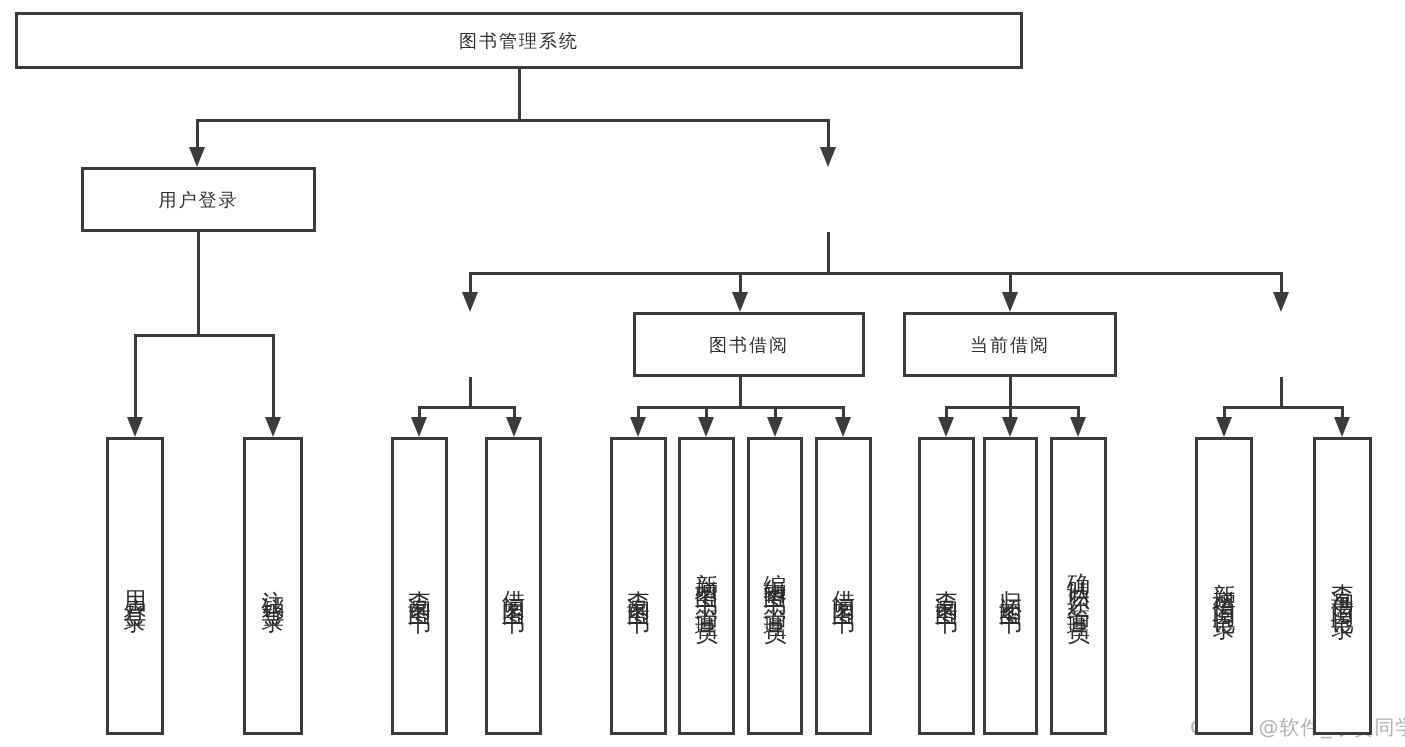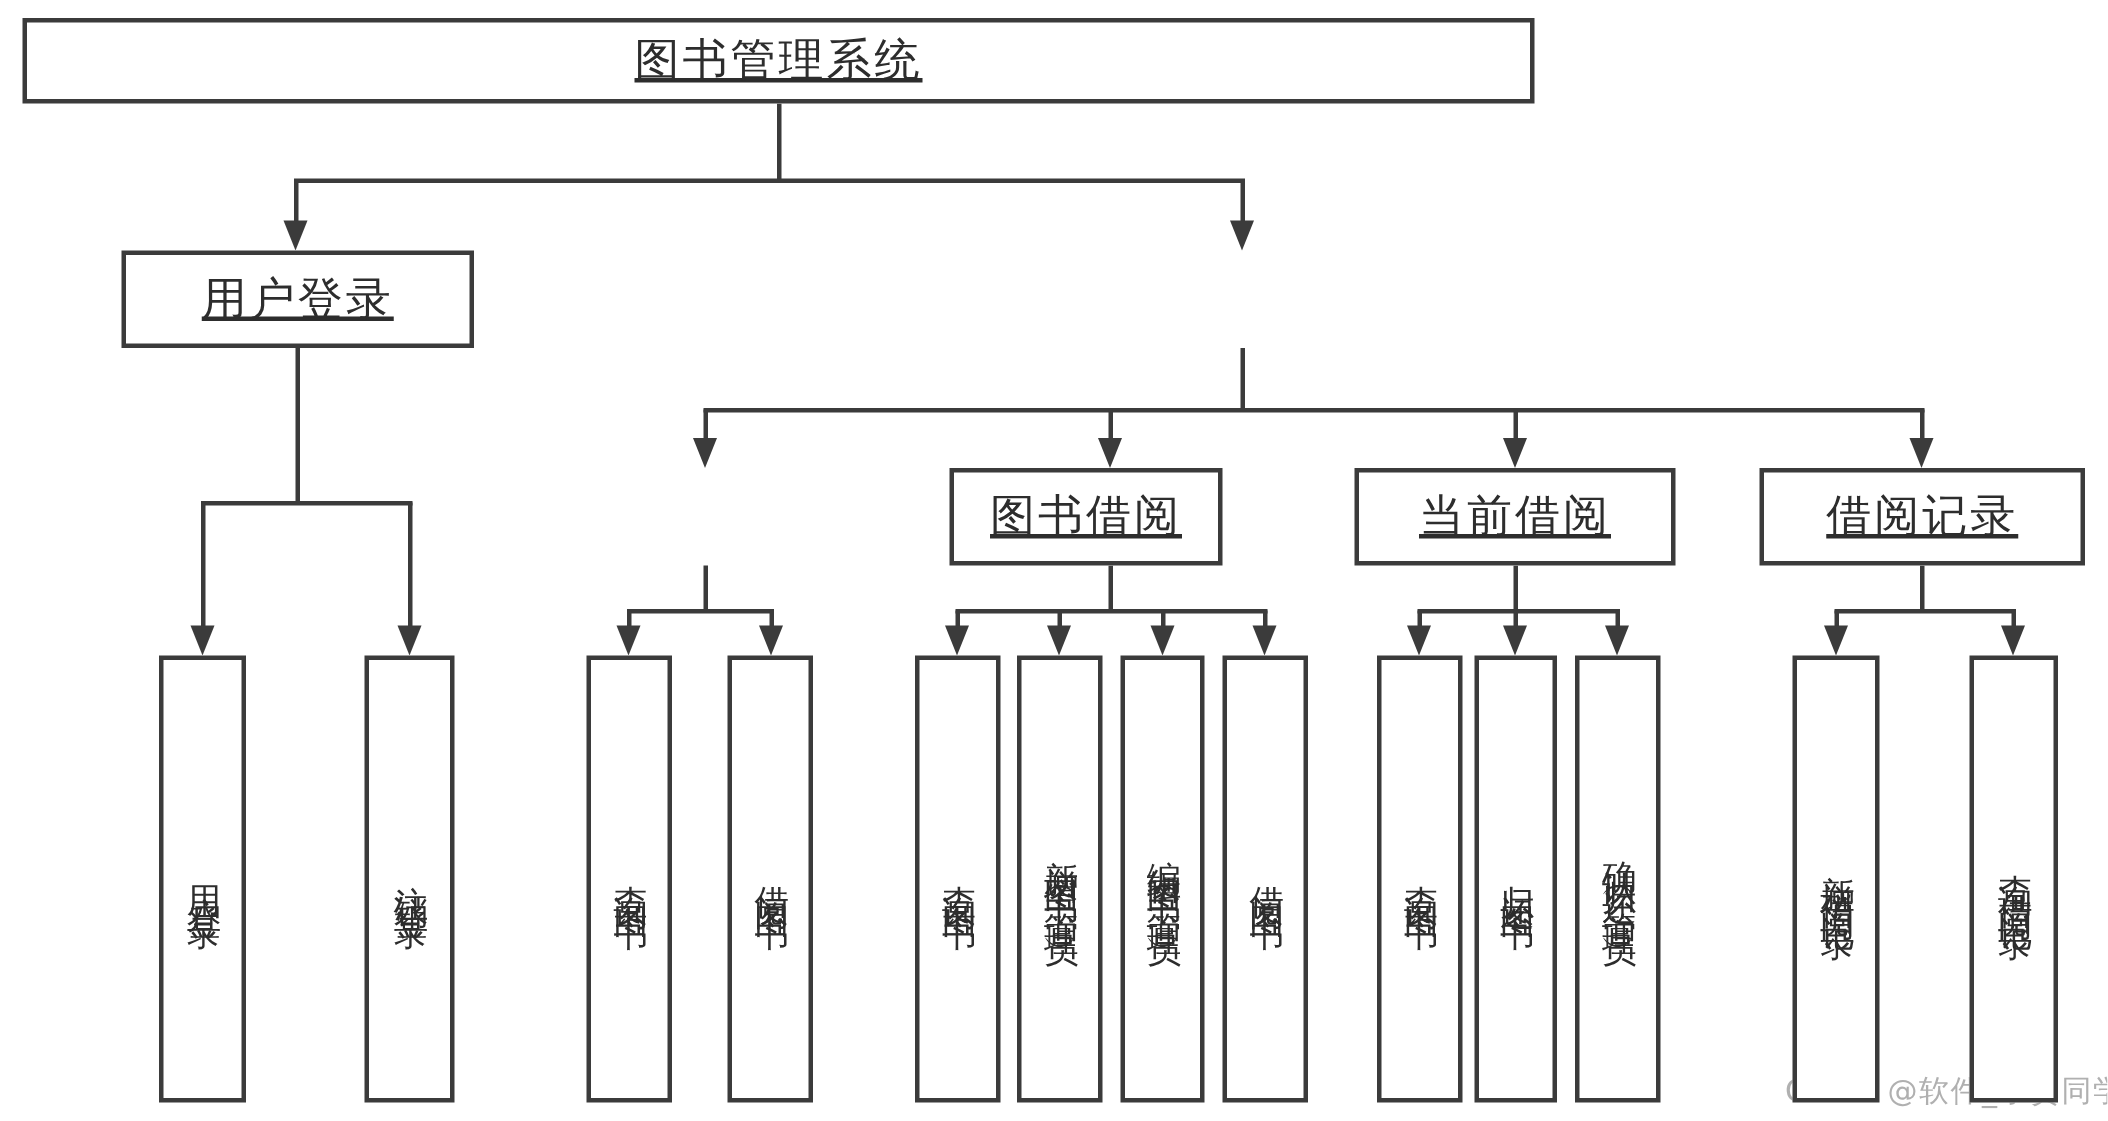--- a/index.html
+++ b/index.html
@@ -5,21 +5,21 @@
   html,body{margin:0;padding:0;background:#ffffff;}
   #stage{
     position:relative;width:1405px;height:747px;background:#ffffff;
     font-family:"DejaVu Sans","Liberation Sans",sans-serif;overflow:hidden;
   }
   .node{
     position:absolute;box-sizing:border-box;
     border:3px solid #3b3b3b;background:#ffffff;color:#2d2d2d;
     display:flex;align-items:center;justify-content:center;
   }
-  .node.h{font-size:30px;letter-spacing:2px;white-space:nowrap;text-decoration:underline;}
+  .node.h{font-size:18px;letter-spacing:2px;white-space:nowrap;}
   .node.v{font-size:23px;}
   .node.v .lbl{
     writing-mode:vertical-rl;text-orientation:mixed;
     letter-spacing:7px;line-height:1;
   }
   .line{position:absolute;background:#3b3b3b;}
   .arrowhead{
     position:absolute;width:0;height:0;
     border-left:8px solid transparent;border-right:8px solid transparent;
     border-top:20px solid #3b3b3b;
@@ -85,28 +85,25 @@
     <div class="line" style="left: 1222.5px; top: 407px; width: 3px; height: 24px;"></div>
     <div class="arrowhead" style="left: 1216px; top: 417px;"></div>
     <div class="line" style="left: 1340.5px; top: 407px; width: 3px; height: 24px;"></div>
     <div class="arrowhead" style="left: 1334px; top: 417px;"></div>
     <div class="node h" style="left: 15px; top: 12px; width: 1008px; height: 57px;">
       <span class="lbl">图书管理系统</span>
     </div>
     <div class="node h" style="left: 81px; top: 167px; width: 235px; height: 65px;">
       <span class="lbl">用户登录</span>
     </div>
-    <div class="node h" style="left: 633px; top: 312px; width: 182px; height: 65px;">
+    <div class="node h" style="left: 633px; top: 312px; width: 232px; height: 65px;">
       <span class="lbl">图书借阅</span>
     </div>
     <div class="node h" style="left: 903px; top: 312px; width: 214px; height: 65px;">
       <span class="lbl">当前借阅</span>
-    </div>
-    <div class="node h" style="left: 1173px; top: 312px; width: 217px; height: 65px;">
-      <span class="lbl">借阅记录</span>
     </div>
     <div class="node v" style="left: 106px; top: 437px; width: 58px; height: 298px;">
       <span class="lbl">用户登录</span>
     </div>
     <div class="node v" style="left: 243px; top: 437px; width: 60px; height: 298px;">
       <span class="lbl">注销登录</span>
     </div>
     <div class="node v" style="left: 391px; top: 437px; width: 57px; height: 298px;">
       <span class="lbl">查询图书</span>
     </div>

